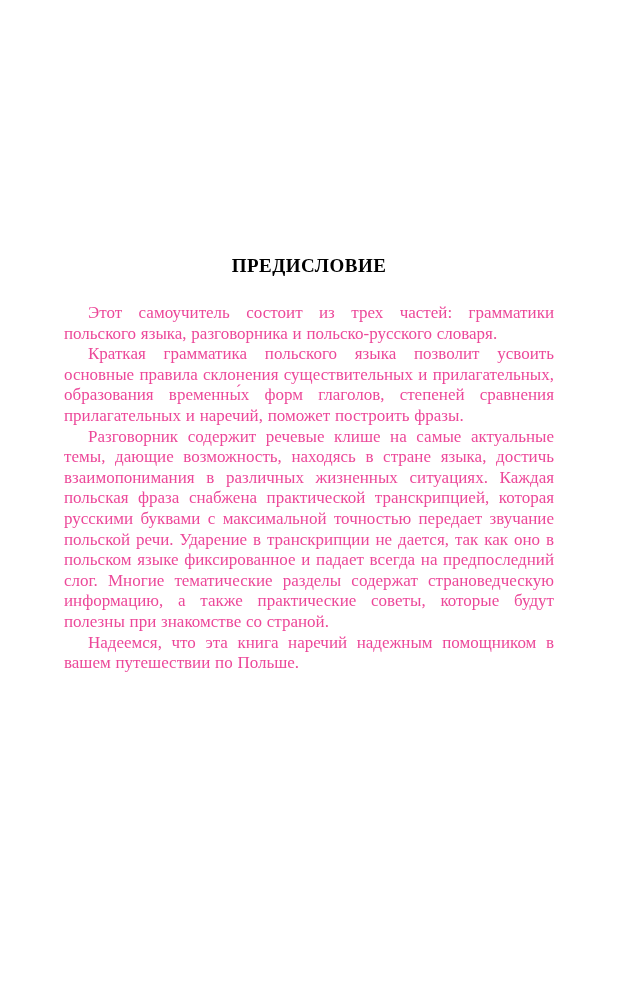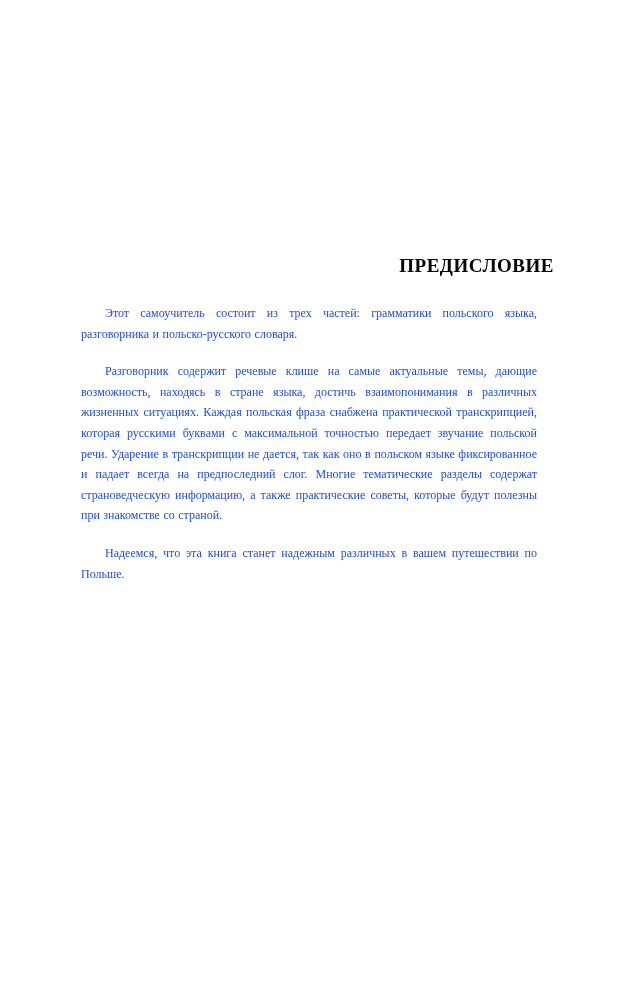--- a/index.html
+++ b/index.html
@@ -18,41 +18,42 @@
     .page {
       box-sizing: border-box;
       width: 618px;
       height: 1000px;
       padding: 255px 64px 0 64px;
       background: #ffffff;
       overflow: hidden;
     }
     .page-title {
       margin: 0 0 26px 0;
-      text-align: right;
+      text-align: center;
       font-size: 19px;
       font-weight: bold;
       letter-spacing: 0.5px;
       color: #000000;
     }
     .body-text p {
-      margin: 17px;
-      font-size: 12px;
+      margin: 0;
+      font-size: 17px;
       line-height: 20.6px;
       text-align: justify;
       text-indent: 24px;
-      color: #1d4ed8;
+      color: #ec4899;
       word-spacing: 0.5px;
       hyphens: auto;
     }
   </style>
 </head>
 <body>
 
 <div class="page">
   <h1 class="page-title">ПРЕДИСЛОВИЕ</h1>
 
   <div class="body-text">
     <p>Этот самоучитель состоит из трех частей: грамматики польского языка, разговорника и польско-русского словаря.</p>
+    <p>Краткая грамматика польского языка позволит усвоить основные правила склонения существительных и прилагательных, образования временны́х форм глаголов, степеней сравнения прилагательных и наречий, поможет построить фразы.</p>
     <p>Разговорник содержит речевые клише на самые актуальные темы, дающие возможность, находясь в стране языка, достичь взаимопонимания в различных жизненных ситуациях. Каждая польская фраза снабжена практической транскрипцией, которая русскими буквами с максимальной точностью передает звучание польской речи. Ударение в транскрипции не дается, так как оно в польском языке фиксированное и падает всегда на предпоследний слог. Многие тематические разделы содержат страноведческую информацию, а также практические советы, которые будут полезны при знакомстве со страной.</p>
-    <p>Надеемся, что эта книга станет надежным различных в вашем путешествии по Польше.</p>
+    <p>Надеемся, что эта книга наречий надежным помощником в вашем путешествии по Польше.</p>
   </div>
 </div>
 
 </body></html>

